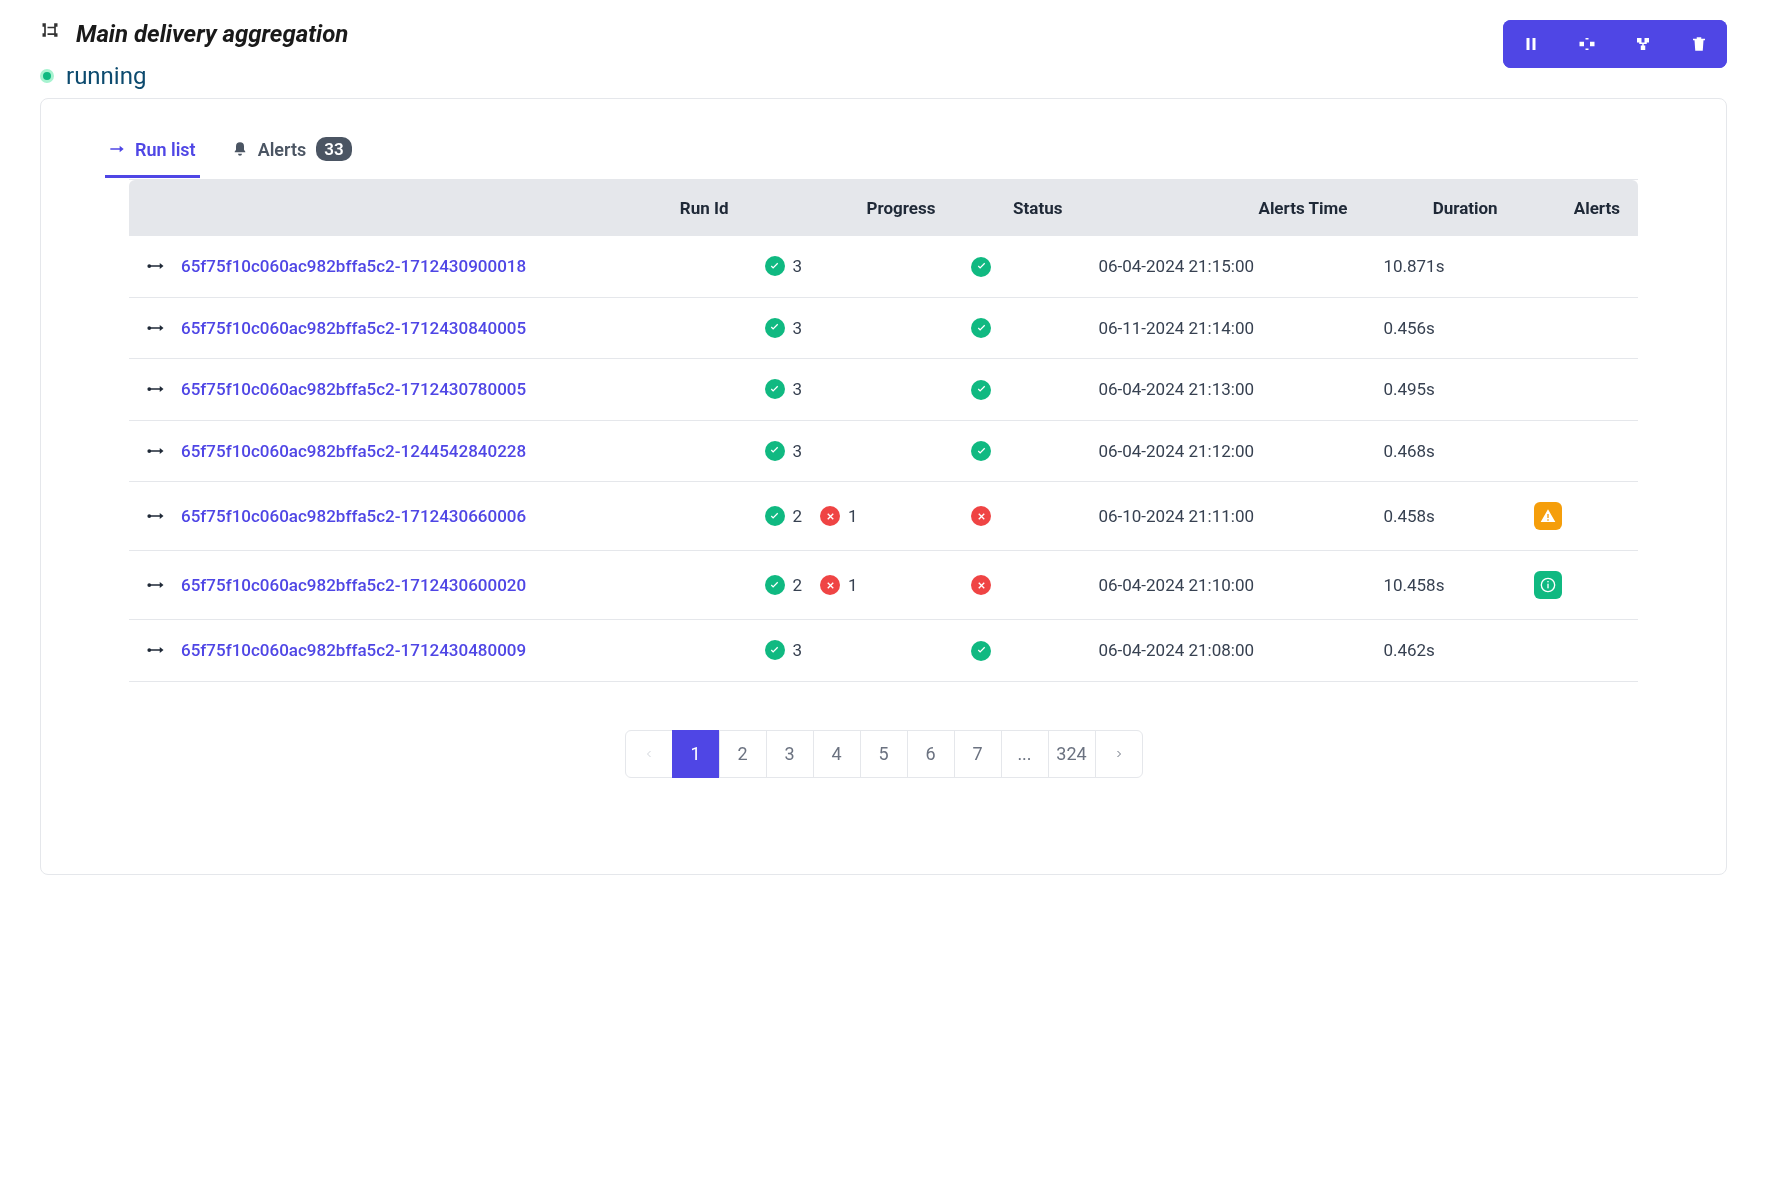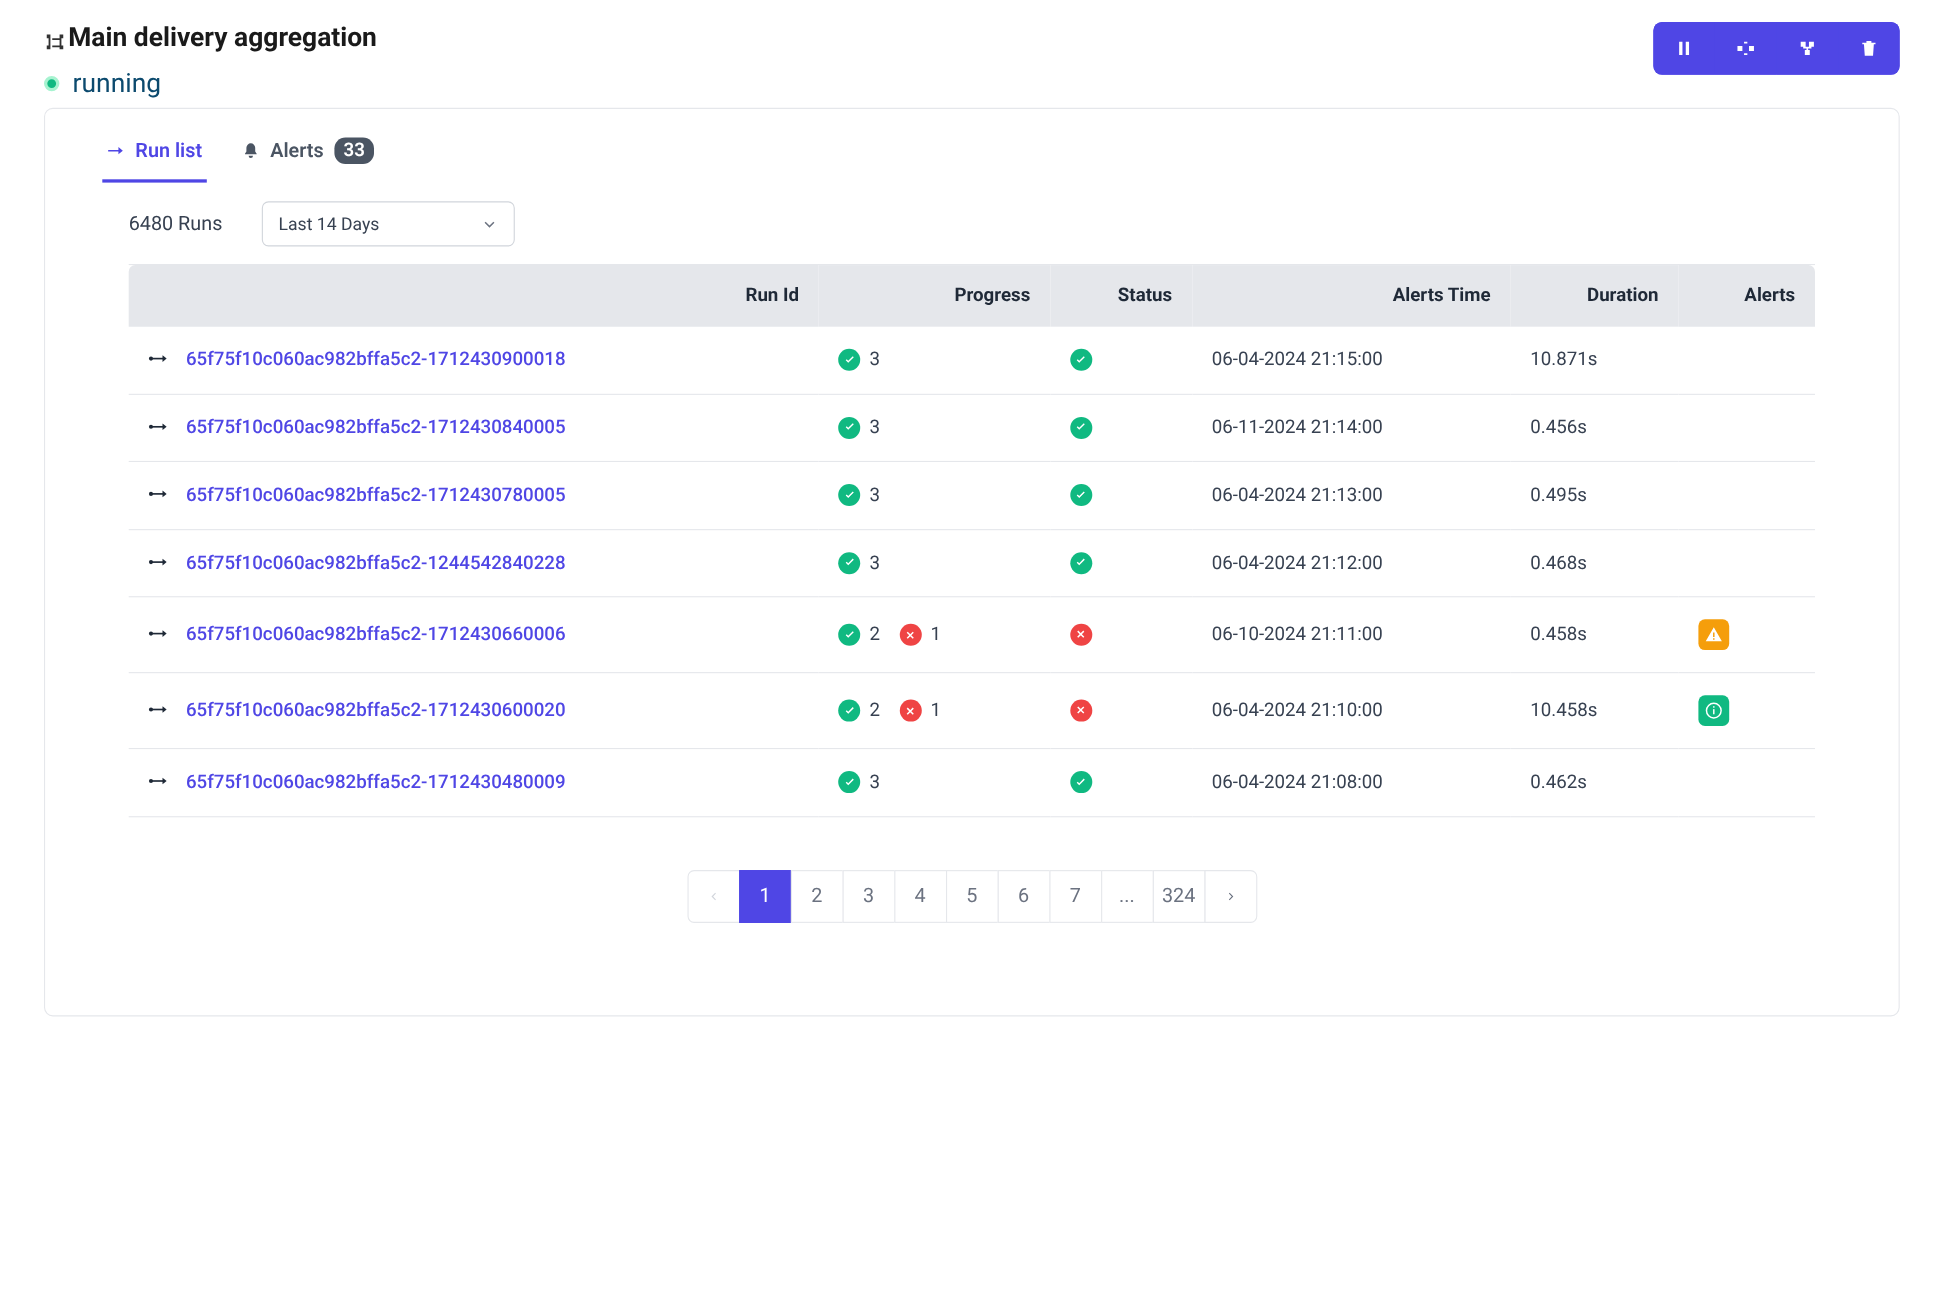--- a/index.html
+++ b/index.html
@@ -9,21 +9,21 @@
   color: #1a1a1a;
   padding: 20px 40px;
 }
 .header-row {
   display: flex;
   justify-content: space-between;
   align-items: flex-start;
   margin-bottom: 8px;
 }
 .title-section { display: flex; flex-direction: column; gap: 14px; }
-.title-line { display: flex; align-items: flex-end; gap: 2px; }
+.title-line { display: flex; align-items: flex-start; gap: 16px; font-style: italic; }
 .title-icon { width: 20px; height: 20px; color: #333; }
 .page-title { font-size: 24px; font-weight: 700; color: #1a1a1a; }
 .status-line { display: flex; align-items: center; gap: 12px; }
 .status-dot {
   width: 14px; height: 14px; border-radius: 50%;
   background: #10b981; border: 3px solid #a7f3d0;
 }
 .status-text { font-size: 24px; color: #0c4a6e; }
 .action-btns {
   display: flex; gap: 0;
@@ -34,21 +34,21 @@
 .action-btn {
   width: 56px; height: 48px;
   display: flex; align-items: center; justify-content: center;
   background: #4f46e5; color: #fff; border: none;
   cursor: pointer;
 }
 .action-btn svg { width: 18px; height: 18px; fill: #fff; }
 .card {
   border: 1px solid #e5e7eb;
   border-radius: 8px;
-  padding: 4px;
+  padding: 16px;
   background: #fff;
 }
 .tabs {
   display: flex; gap: 28px;
   padding: 22px 48px 0 48px;
   border-bottom: 1px solid transparent;
 }
 .tab {
   display: flex; align-items: center; gap: 10px;
   padding: 0 4px 14px 4px;
@@ -174,29 +174,20 @@
     </div>
     <div class="tab">
       <svg viewBox="0 0 24 24">
           <path fill="currentColor" d="M12 2a6 6 0 0 0-6 6v5l-2 3v1h16v-1l-2-3V8a6 6 0 0 0-6-6zm0 20a3 3 0 0 0 3-3H9a3 3 0 0 0 3 3z"></path>
         </svg>
       <span>Alerts</span>
       <span class="tab-badge">33</span>
     </div>
   </div>
 
-  <div class="controls-row">
-    <span class="runs-count">6480 Runs</span>
-    <div class="date-select">
-      <span>Last 14 Days</span>
-      <svg viewBox="0 0 24 24">
-          <path stroke-width="2" d="M6 9l6 6 6-6"></path>
-        </svg>
-    </div>
-  </div>
 
   <div class="table-wrap">
     <div class="divider"></div>
     <table>
       <thead>
         <tr>
           <th>Run Id</th>
           <th>Progress</th>
           <th>Status</th>
           <th>Alerts Time</th>

